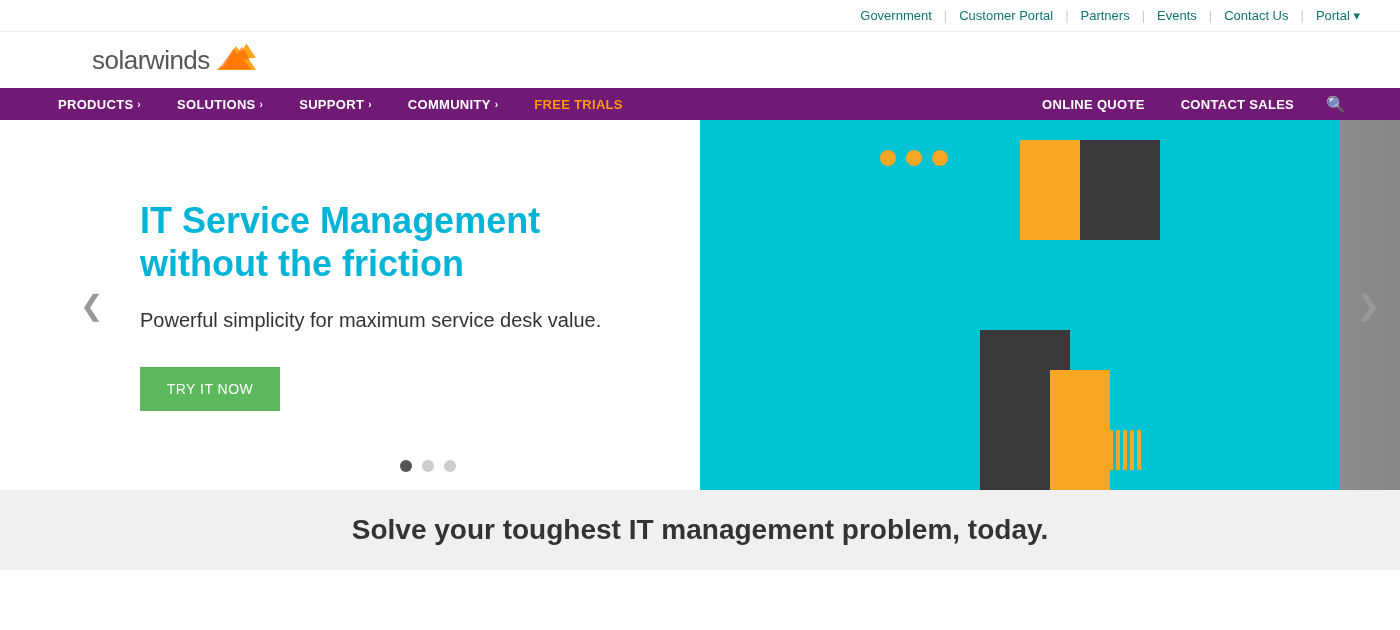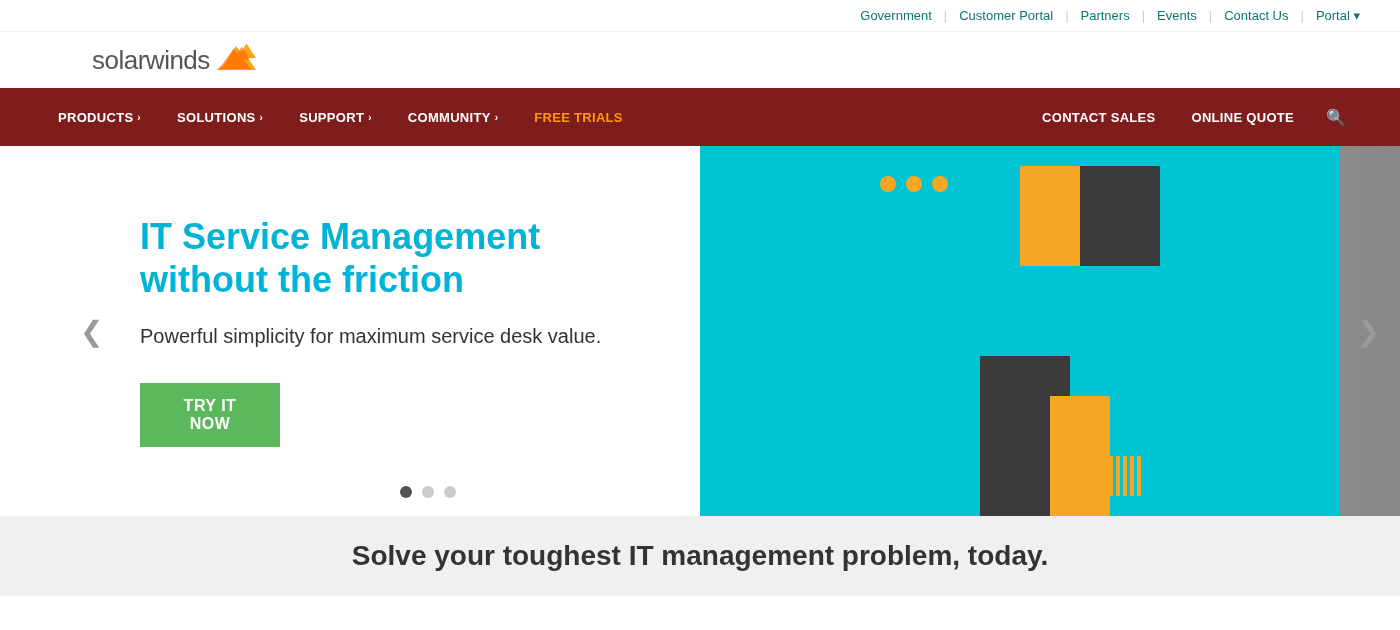--- a/index.html
+++ b/index.html
@@ -35,24 +35,24 @@
       color: #555;
       font-weight: 300;
       letter-spacing: -0.5px;
     }
     .logo-icon {
       margin-left: 6px;
     }
 
     
     .main-nav {
-      background: #7f1d1d;
-      display: flex;
-      align-items: center;
-      height: 58px;
+      background: #701a75;
+      display: flex;
+      align-items: center;
+      height: 32px;
       padding: 0 40px;
     }
     .nav-left {
       display: flex;
       align-items: center;
       flex: 1;
     }
     .nav-item {
       color: #fff;
       font-size: 13px;
@@ -123,22 +123,22 @@
     .hero-subtitle {
       font-size: 20px;
       color: #333;
       line-height: 1.5;
       margin-bottom: 32px;
       margin-left: 20px;
     }
     .hero-cta {
       background: #5cb85c;
       color: #fff;
-      font-size: 16px;
-      font-weight: 700;
+      font-size: 14px;
+      font-weight: 400;
       text-transform: uppercase;
       padding: 14px 24px;
       border: none;
       cursor: pointer;
       letter-spacing: 0.5px;
       width: 140px;
       margin-left: 20px;
     }
 
     
@@ -324,24 +324,24 @@
     <a class="nav-item">
       <span>COMMUNITY</span>
       <span class="arrow">›</span>
     </a>
     <a class="nav-item free-trials">
       <span>FREE TRIALS</span>
     </a>
   </div>
   <div class="nav-right">
     <a class="nav-item">
+      <span>ONLINE QUOTE</span>
+    </a>
+    <a class="nav-item">
       <span>CONTACT SALES</span>
-    </a>
-    <a class="nav-item">
-      <span>ONLINE QUOTE</span>
     </a>
     <div class="search-icon-btn">
       <span>🔍</span>
     </div>
   </div>
 </nav>
 
 <div class="hero">
 
   <div class="hero-left">

